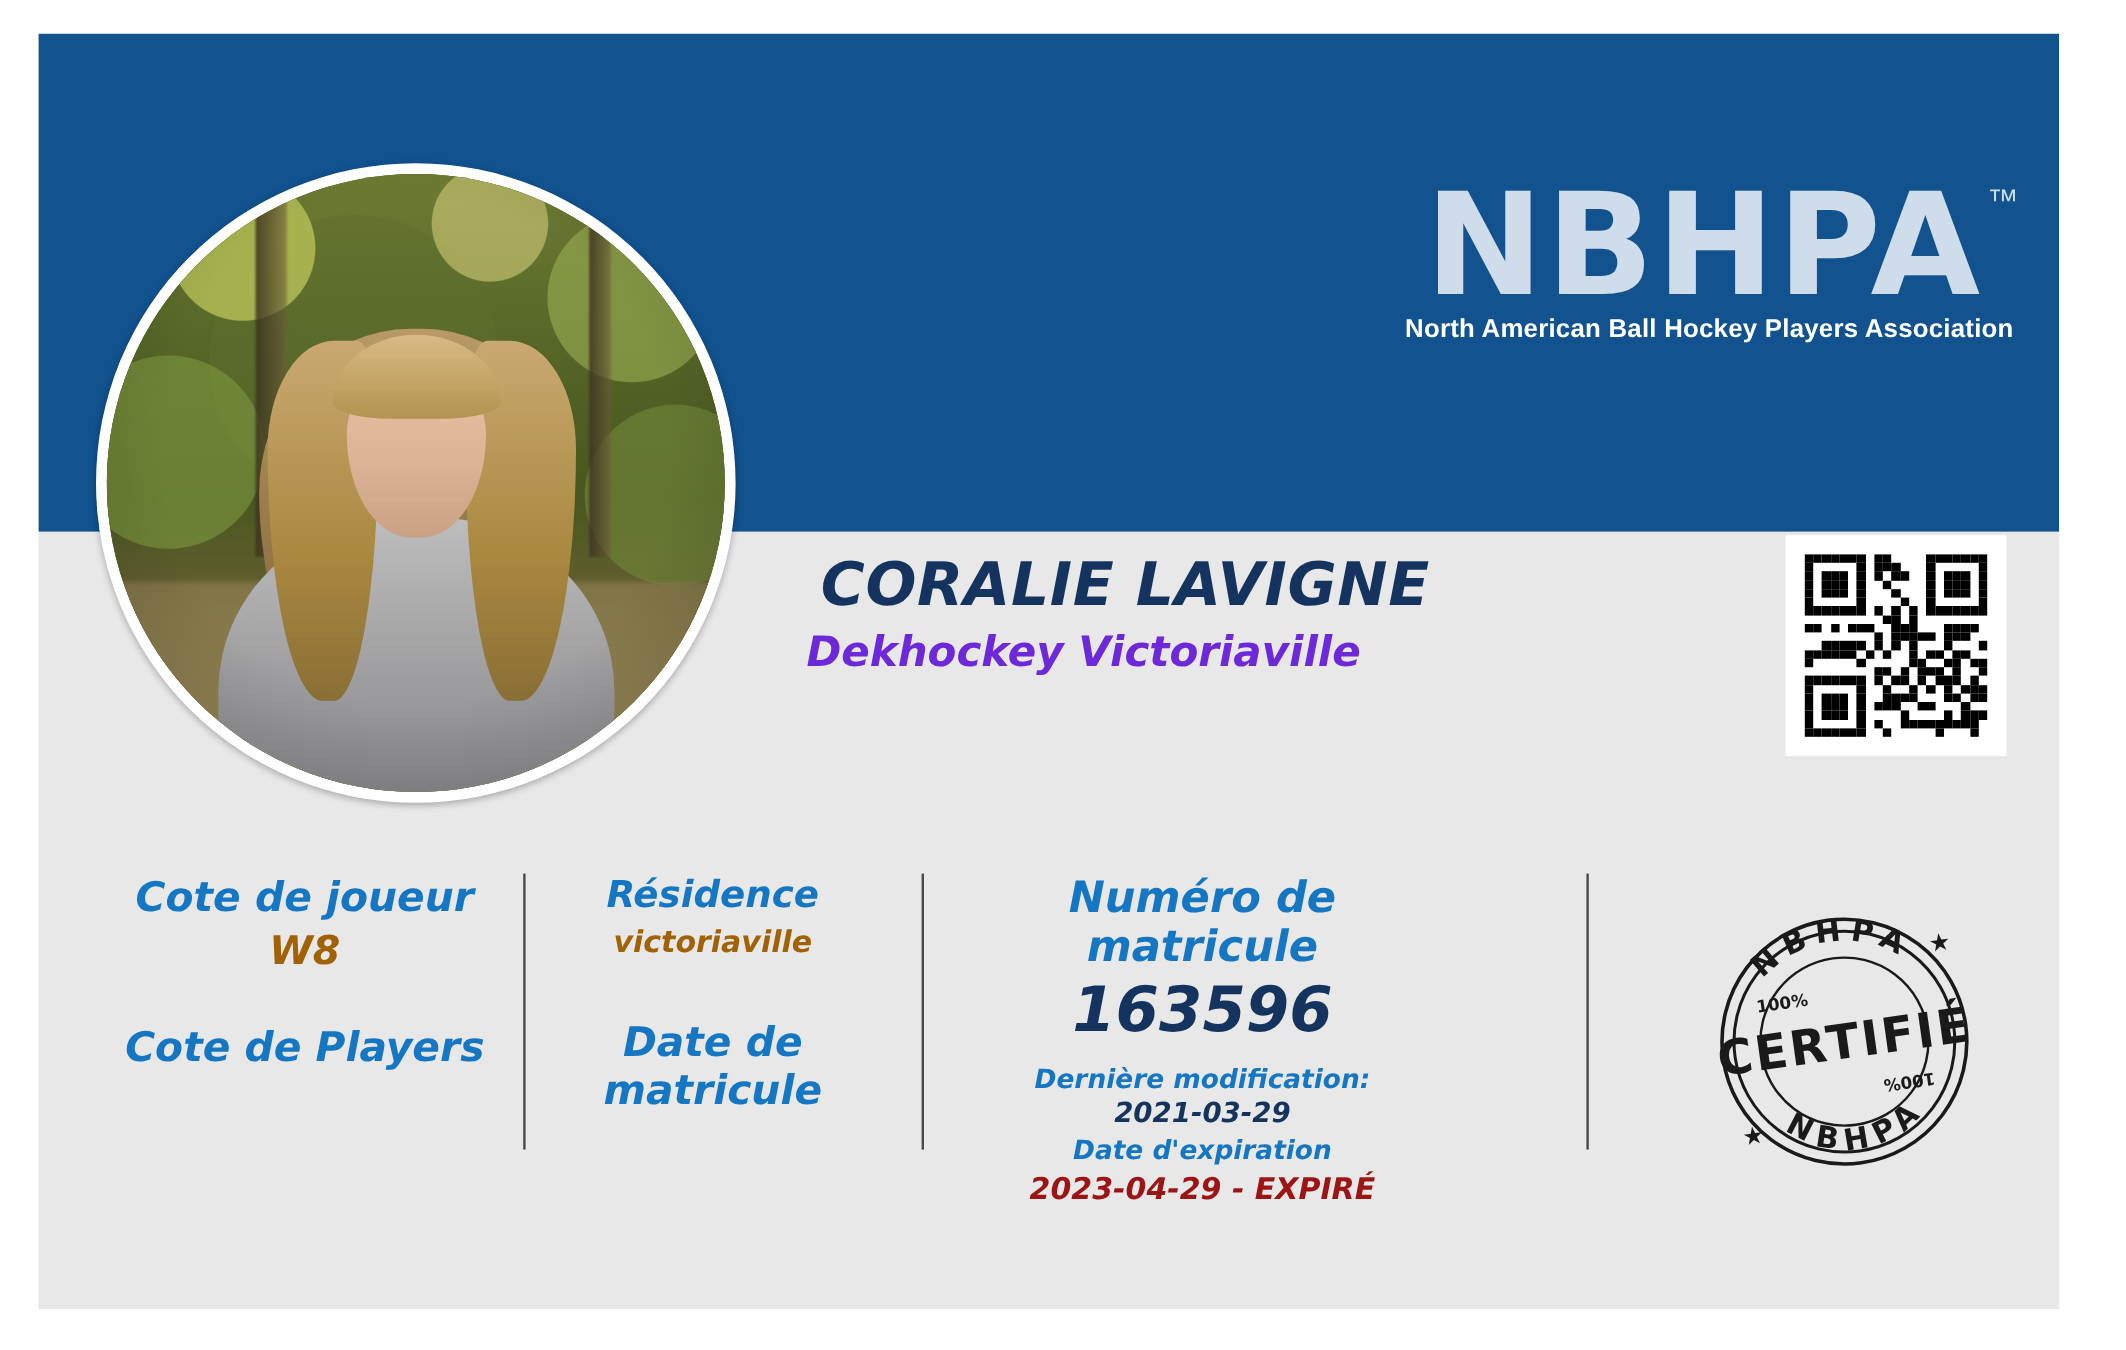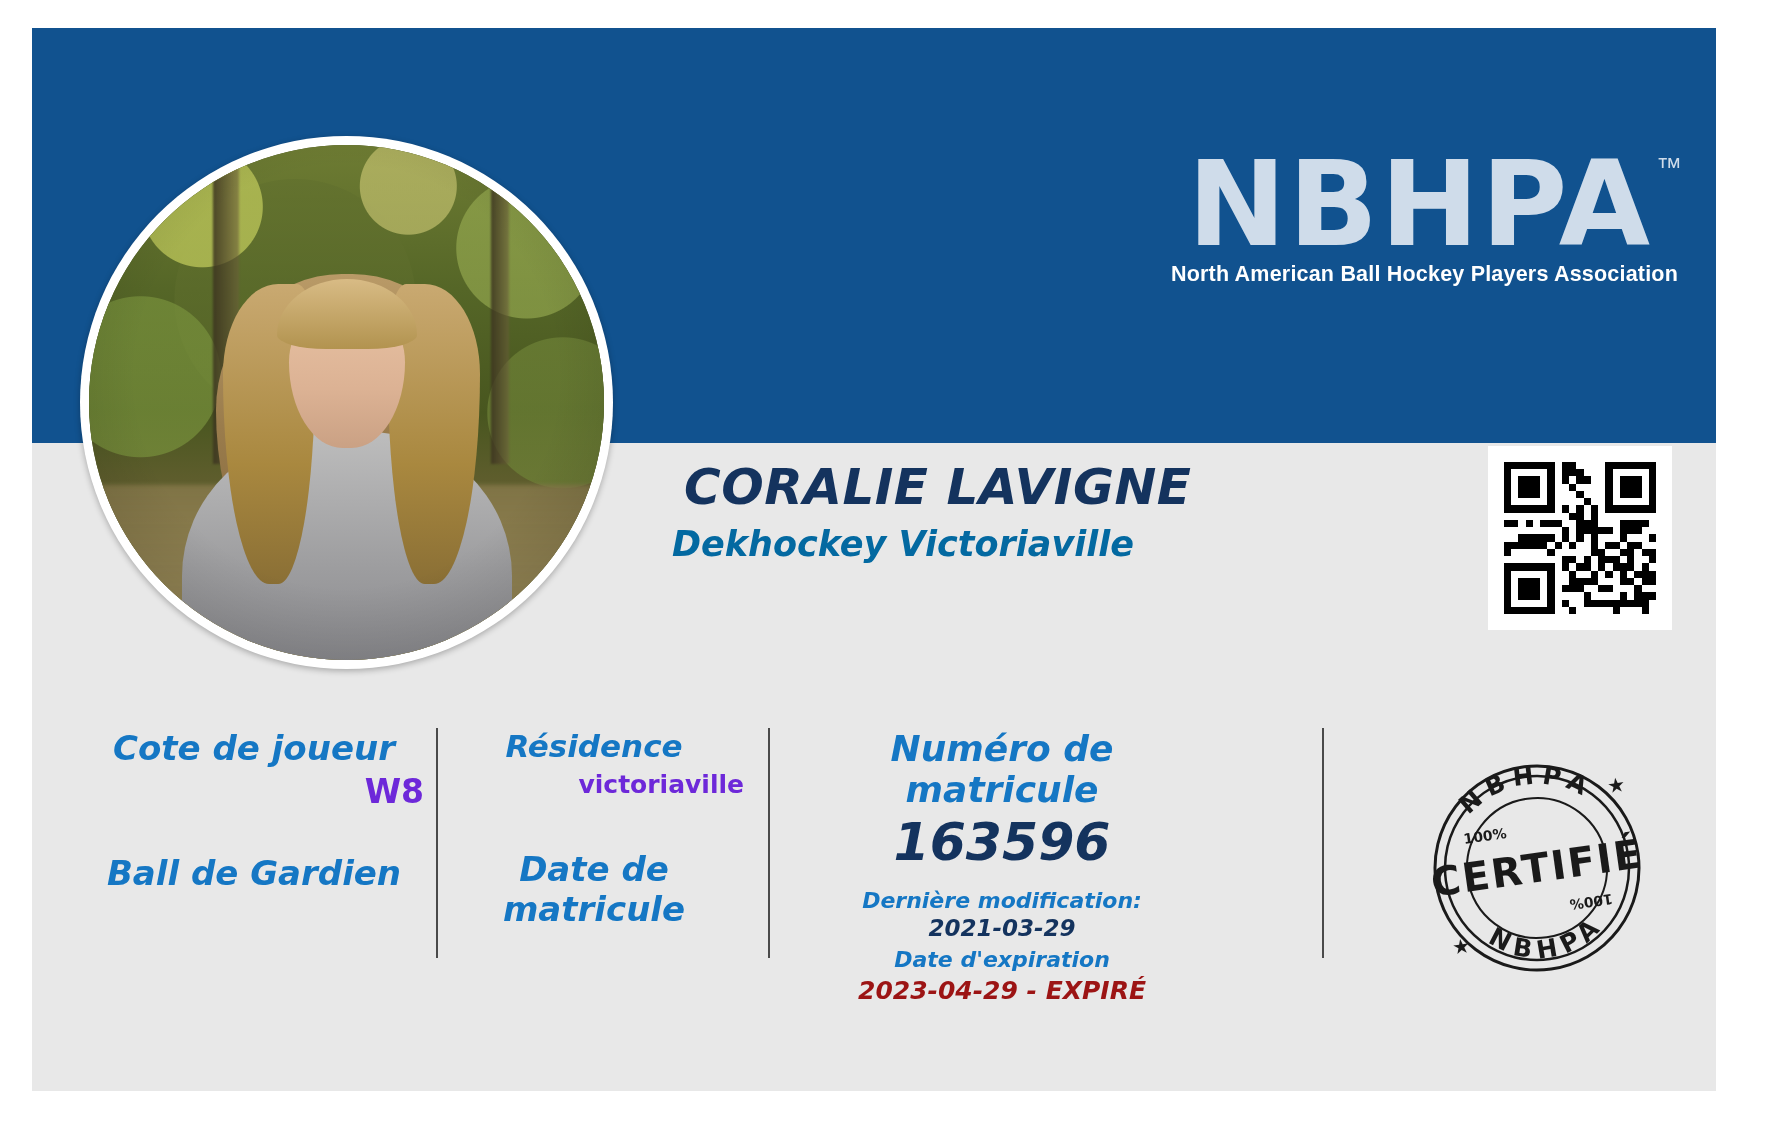--- a/index.html
+++ b/index.html
@@ -176,21 +176,21 @@
     font-size: 50px;
     color: #14335e;
     letter-spacing: 0.5px;
     margin-left: 12px;
   }
   .team {
     font-family: "DejaVu Sans", sans-serif;
     font-weight: bold;
     font-style: italic;
     font-size: 35px;
-    color: #0369a1;
+    color: #6d28d9;
     margin-top: 8px;
   }
   
   .qr-box {
     position: absolute;
     right: 44px;
     top: 418px;
     width: 184px;
     height: 184px;
     background: #ffffff;
@@ -228,22 +228,22 @@
   }
   .lbl {
     font-family: "DejaVu Sans", sans-serif;
     font-weight: bold;
     font-style: italic;
     color: #1577c4;
   }
   .val {
     font-family: "DejaVu Sans", sans-serif;
     font-weight: bold;
-    color: #6d28d9;
-    text-align: right;
+    font-style: italic;
+    color: #a16207;
   }
   
   .c1 { left: 52px; width: 340px; }
   .c1 .lbl { font-size: 34px; }
   .c1 .val { font-size: 33px; margin-top: 4px; }
   .c1 .row2 { margin-top: 42px; }
   
   .c2 { left: 412px; width: 300px; }
   .c2 .lbl { font-size: 31px; }
   .c2 .val { font-size: 25px; margin-top: 6px; }
@@ -788,21 +788,21 @@
 
   <div class="fields">
     <div class="divider d1"></div>
     <div class="divider d2"></div>
     <div class="divider d3"></div>
 
     <div class="col c1">
       <div class="lbl">Cote de joueur</div>
       <div class="val">W8</div>
       <div class="row2">
-        <div class="lbl">Ball de Gardien</div>
+        <div class="lbl">Cote de Players</div>
       </div>
     </div>
 
     <div class="col c2">
       <div class="lbl">Résidence</div>
       <div class="val">victoriaville</div>
       <div class="row2">
         <div class="lbl">Date de matricule</div>
         <div class="val"></div>
       </div>

